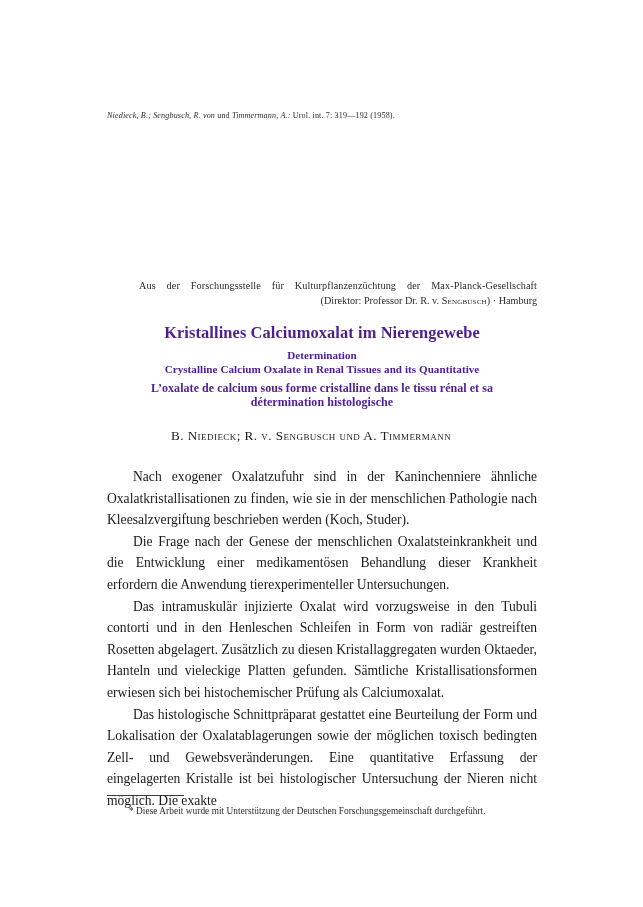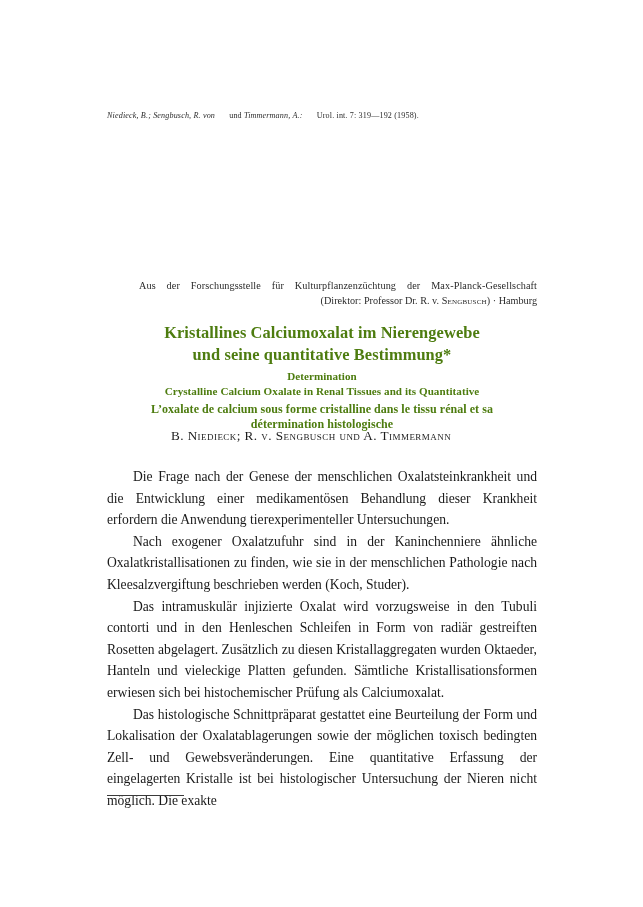--- a/index.html
+++ b/index.html
@@ -27,21 +27,20 @@
     width: 430px;
     font-style: italic;
     font-size: 8.1px;
     line-height: 11px;
     letter-spacing: 0.15px;
     color: #2b2b2b;
     white-space: nowrap;
   }
   .running-head .rh-upright {
     font-style: normal;
-    padding-left: 12px;
   }
 
   
   .institution {
     position: absolute;
     left: 107px;
     top: 278px;
     width: 430px;
     text-align: center;
     font-size: 10.2px;
@@ -63,21 +62,21 @@
     letter-spacing: 0.2px;
   }
 
   
   .title-block {
     position: absolute;
     left: 77px;
     top: 322px;
     width: 490px;
     text-align: center;
-    color: #4d7c0f;
+    color: #4c1d95;
   }
   .title-de {
     font-size: 16.4px;
     font-weight: bold;
     line-height: 21.5px;
     letter-spacing: 0.1px;
   }
   .title-en {
     margin-top: 4px;
     font-size: 11.1px;
@@ -158,38 +157,38 @@
   </div>
 
   <div class="institution">
     <div class="line1">Aus der Forschungsstelle für Kulturpflanzenzüchtung der Max-Planck-Gesellschaft</div>
     <div class="line2"><span>(Direktor: Professor Dr. R. v. </span><span class="smallcaps">Sengbusch</span><span>) · Hamburg</span></div>
   </div>
 
   <div class="title-block">
     <div class="title-de">
       <div>Kristallines Calciumoxalat im Nierengewebe</div>
-      <div>und seine quantitative Bestimmung*</div>
     </div>
     <div class="title-en">
       <div>Determination</div>
       <div>Crystalline Calcium Oxalate in Renal Tissues and its Quantitative</div>
     </div>
     <div class="title-fr">
       <div>L’oxalate de calcium sous forme cristalline dans le tissu rénal et sa</div>
       <div>détermination histologische</div>
     </div>
   </div>
 
   <div class="authors">B. Niedieck; R. v. Sengbusch und A. Timmermann</div>
 
   <div class="body-text">
+    <p>Nach exogener Oxalatzufuhr sind in der Kaninchenniere ähnliche Oxalatkristallisationen zu finden, wie sie in der menschlichen Pathologie nach Kleesalzvergiftung beschrieben werden (Koch, Studer).</p>
     <p>Die Frage nach der Genese der menschlichen Oxalatsteinkrankheit und die Entwicklung einer medikamentösen Behandlung dieser Krankheit erfordern die Anwendung tierexperimenteller Untersuchungen.</p>
-    <p>Nach exogener Oxalatzufuhr sind in der Kaninchenniere ähnliche Oxalatkristallisationen zu finden, wie sie in der menschlichen Pathologie nach Kleesalzvergiftung beschrieben werden (Koch, Studer).</p>
     <p>Das intramuskulär injizierte Oxalat wird vorzugsweise in den Tubuli contorti und in den Henleschen Schleifen in Form von radiär gestreiften Rosetten abgelagert. Zusätzlich zu diesen Kristallaggregaten wurden Oktaeder, Hanteln und vieleckige Platten gefunden. Sämtliche Kristallisationsformen erwiesen sich bei histochemischer Prüfung als Calciumoxalat.</p>
     <p>Das histologische Schnittpräparat gestattet eine Beurteilung der Form und Lokalisation der Oxalatablagerungen sowie der möglichen toxisch bedingten Zell- und Gewebsveränderungen. Eine quantitative Erfassung der eingelagerten Kristalle ist bei histologischer Untersuchung der Nieren nicht möglich. Die exakte</p>
   </div>
 
   <div class="footnote">
     <div class="footnote-rule"></div>
+    <div class="footnote-text"><span class="fn-indent"></span><span>*</span> <span>Diese Arbeit wurde mit Unterstützung der Deutschen Forschungsgemeinschaft durchgeführt.</span></div>
   </div>
 
 </div>
 
 </body></html>

